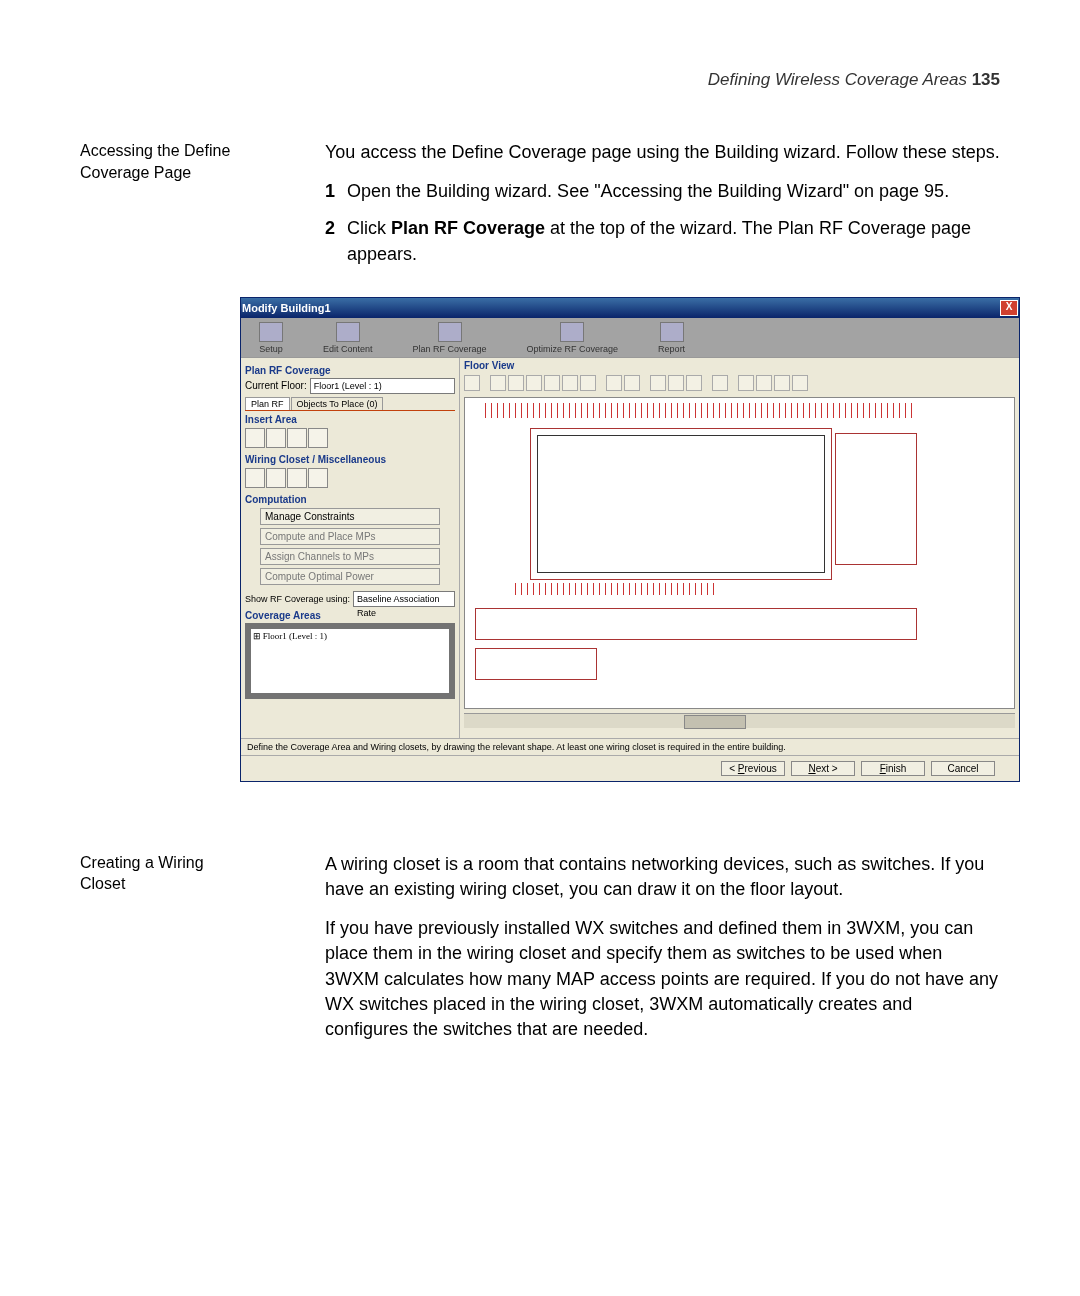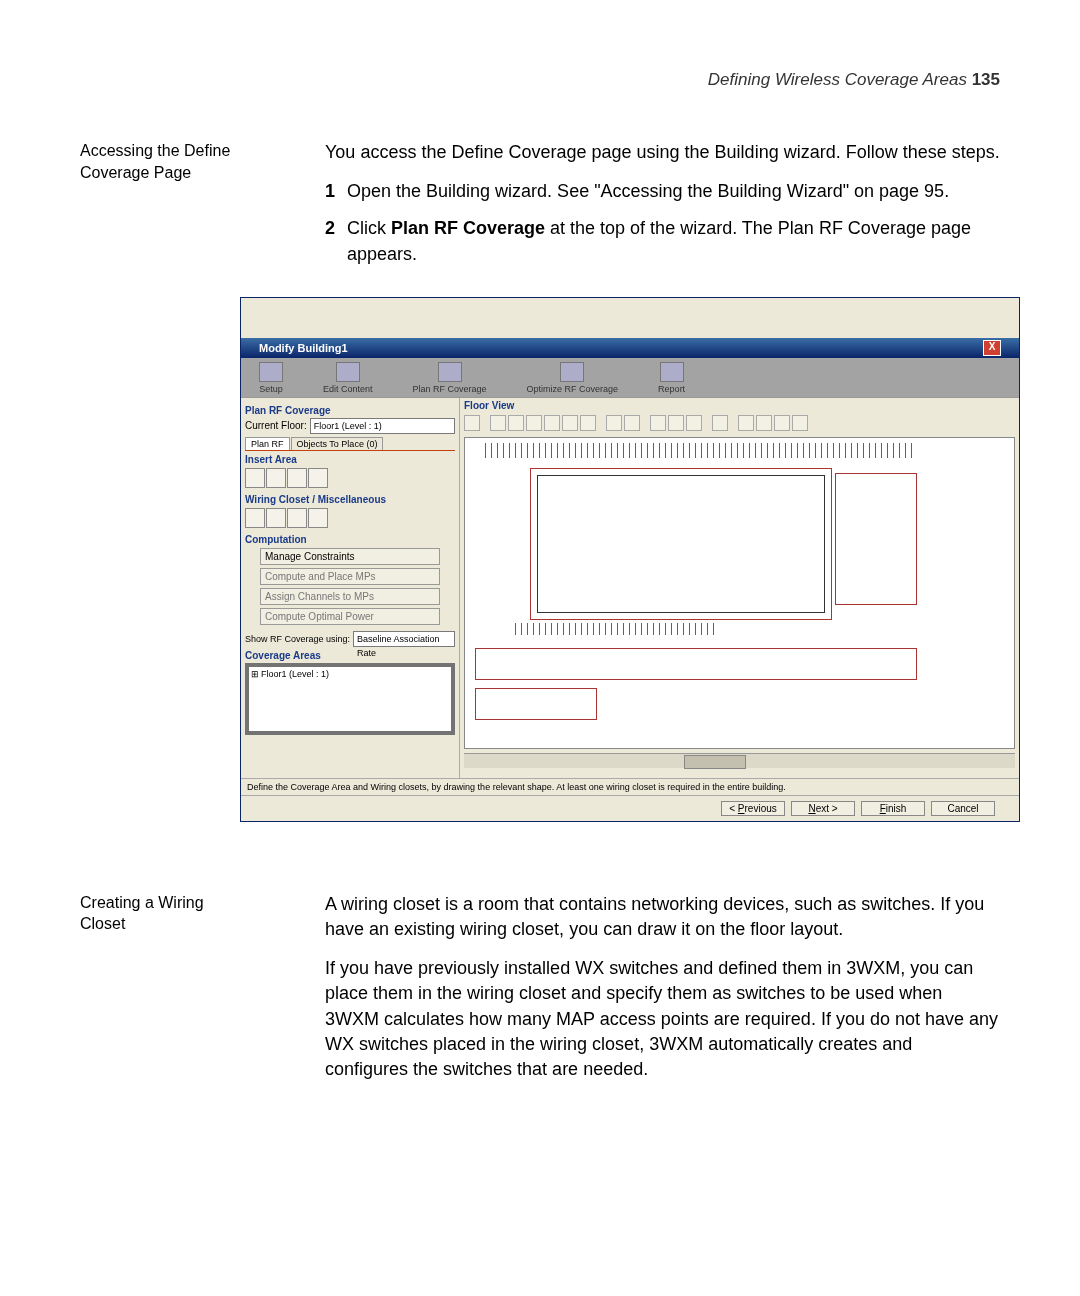--- a/index.html
+++ b/index.html
@@ -70,24 +70,23 @@
     font-family: Tahoma, Arial, sans-serif;
     font-size: 10px;
     color: #000;
   }
   .titlebar {
     background: linear-gradient(#3a6ea5,#0a246a);
     color: #fff;
     display: flex;
     align-items: center;
     justify-content: space-between;
-    padding: 2px 18px;
+    padding: 2px 1px;
     font-weight: bold;
     font-size: 11px;
-    margin-top: 40px;
   }
   .titlebar .closebtn {
     width: 16px; height: 14px;
     background: #d04030;
     border: 1px solid #fff;
     color:#fff;
     font-size:10px;
     line-height:12px;
     text-align:center;
   }
@@ -166,26 +165,27 @@
     margin:3px auto;
     font-size:10px;
     padding:2px 4px;
     border:1px solid #999;
     background:#f1efe2;
     text-align:left;
     color:#777;
   }
   .comp-btn.enabled { color:#000; }
   .cov-tree {
-    border:4px solid #737373;
+    border:6px solid #737373;
     background:#fff;
     height:60px;
     padding:2px;
     font-size:9px;
     margin-top:2px;
+    font-family:Liberation Serif, serif;
   }
   .right-panel {
     flex:1;
     position:relative;
     background:#ece9d8;
   }
   .fv-head {
     color:#1a3a8a;
     font-size:10px;
     font-weight:bold;

